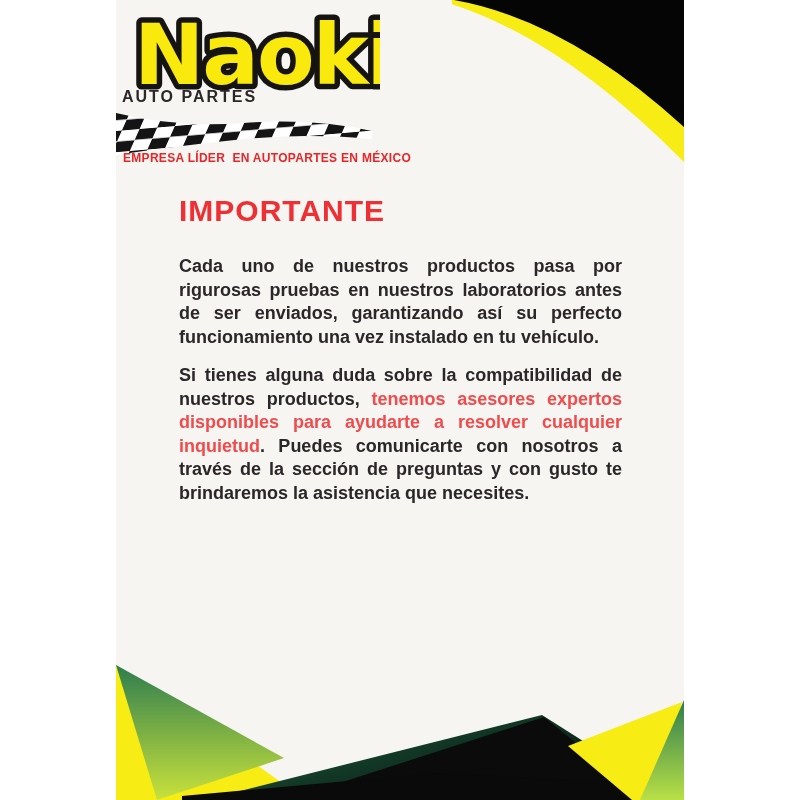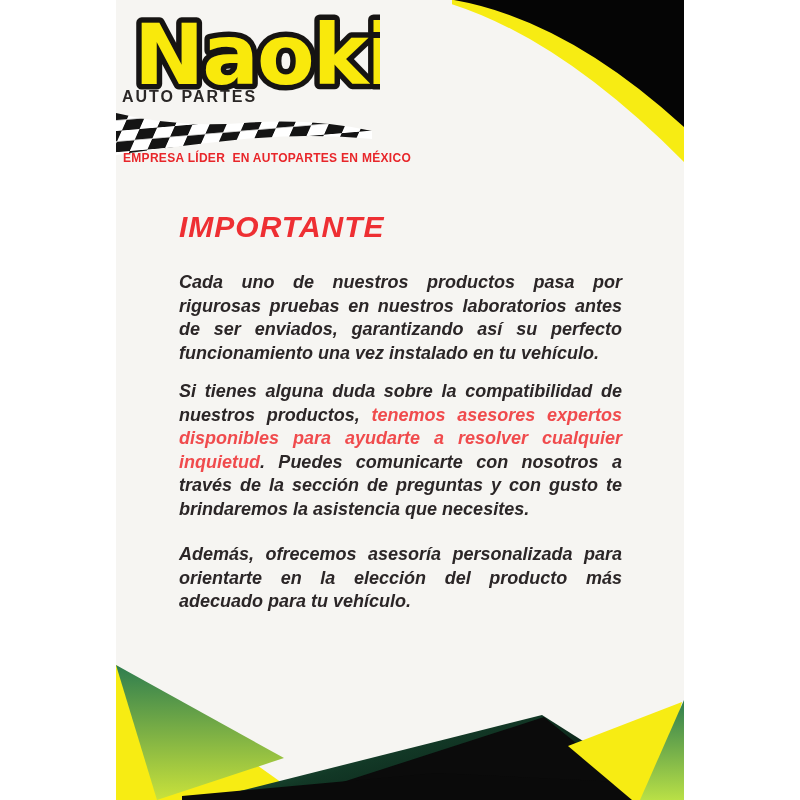--- a/index.html
+++ b/index.html
@@ -13,21 +13,21 @@
              fill:#f9e90c;stroke:#161413;stroke-width:11px;paint-order:stroke;
              stroke-linejoin:round;stroke-linecap:round;letter-spacing:-2px;}
   .logo-sub{position:absolute;left:6px;top:88px;width:300px;color:#2a2726;
             font-size:16px;font-weight:700;letter-spacing:2px;white-space:pre;}
   .flag-svg{position:absolute;left:-2px;top:110px;}
   .tagline{position:absolute;left:7px;top:151px;width:440px;color:#e8262a;
            font-size:12px;font-weight:700;letter-spacing:0.3px;white-space:pre-wrap;}
   .corner-svg{position:absolute;right:0;top:0;}
 
   
-  .content{position:absolute;left:63px;top:210px;width:455px;font-style:italic;}
+  .content{position:absolute;left:63px;top:194px;width:455px;}
   .heading{margin:0 0 27px 0;color:#ee2f33;font-size:30px;font-weight:800;letter-spacing:1px;}
   .content p{margin:0 12px 15px 0;color:#2b2627;font-size:18px;line-height:23.5px;font-weight:700;
              text-align:justify;}
   .content p.p2{margin-bottom:22px;}
   .red{color:#f04b4d;}
 
   
   .bottom-svg{position:absolute;left:0;bottom:0;}
 </style>
 </head>
@@ -63,21 +63,20 @@
         <rect x="0" y="-6" width="262" height="58" fill="url(#chk)"></rect>
       </g>
     </svg>
 
     <div class="tagline">EMPRESA LÍDER  EN AUTOPARTES EN MÉXICO</div>
 
     <div class="content">
       <h1 class="heading">IMPORTANTE</h1>
       <p>Cada uno de nuestros productos pasa por rigurosas pruebas en nuestros laboratorios antes de ser enviados, garantizando así su perfecto funcionamiento una vez instalado en tu vehículo.</p>
       <p class="p2"><span>Si tienes alguna duda sobre la compatibilidad de nuestros productos, </span><span class="red">tenemos asesores expertos disponibles para ayudarte a resolver cualquier inquietud</span><span>. Puedes comunicarte con nosotros a través de la sección de preguntas y con gusto te brindaremos la asistencia que necesites.</span></p>
-      <p>Además, ofrecemos asesoría personalizada para orientarte en la elección del producto más adecuado para tu vehículo.</p>
     </div>
 
     <svg class="bottom-svg" width="568" height="140" viewBox="0 660 568 140">
       <defs>
         <linearGradient id="gLeft" x1="0" y1="0" x2="0" y2="1">
           <stop offset="0" stop-color="#2E7D4F"></stop>
           <stop offset="1" stop-color="#C9E23B"></stop>
         </linearGradient>
         <linearGradient id="gMount" x1="0" y1="0" x2="1" y2="0.6">
           <stop offset="0" stop-color="#3A8A5C"></stop>

